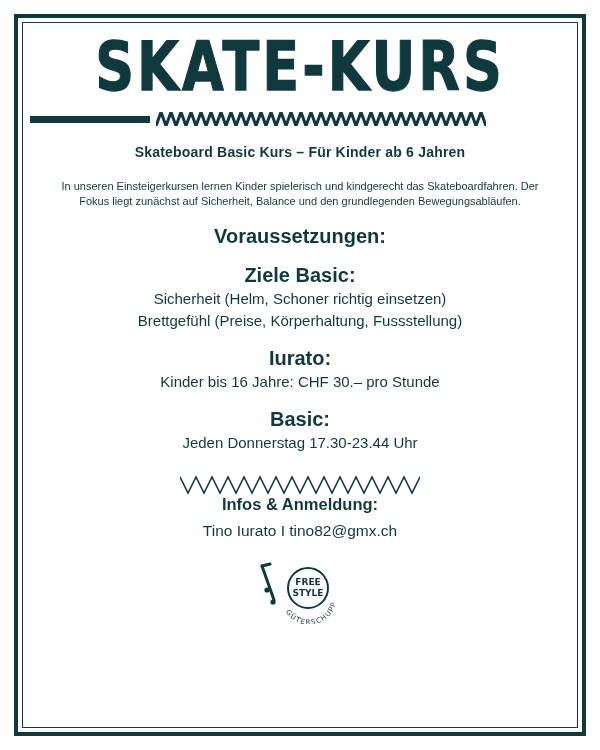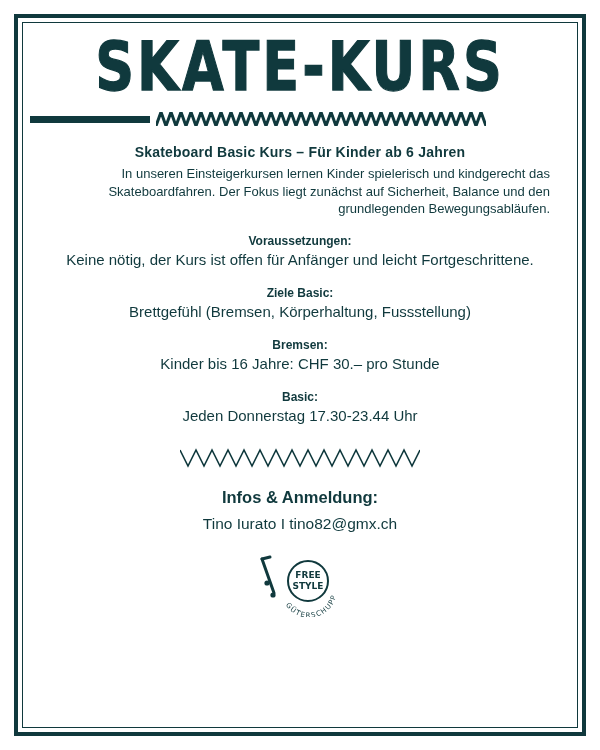--- a/index.html
+++ b/index.html
@@ -90,50 +90,50 @@
 
   
   .headline {
     margin-top: 18px;
     font-size: 14px;
     font-weight: bold;
     text-align: center;
     letter-spacing: .2px;
   }
   p.para {
-    margin: 5px 0 0 0;
-    font-size: 13px;
+    margin: 19px 0 0 0;
+    font-size: 11px;
     line-height: 1.35;
-    text-align: right;
+    text-align: center;
     max-width: 500px;
   }
   .section-title {
     margin-top: 16px;
-    font-size: 12px;
+    font-size: 20px;
     font-weight: bold;
     text-align: center;
   }
   .line {
     font-size: 15px;
     line-height: 1.4;
     text-align: center;
   }
   .list .line { margin-top: 1px; }
 
   
   .divider {
     margin-top: 22px;
     width: 240px;
     height: 20px;
   }
   .divider svg { display: block; }
 
   
   .footer-title {
-    margin-top: 20px;
+    margin-top: 0;
     font-size: 16.5px;
     font-weight: bold;
     text-align: center;
   }
   .footer-contact {
     margin-top: 8px;
     font-size: 15.5px;
     text-align: left;
   }
 
@@ -165,30 +165,28 @@
             <path d="M0 14 L5 0 L10 14 L15 0 L20 14 L25 0 L30 14 L35 0 L40 14 L45 0 L50 14 L55 0 L60 14 L65 0 L70 14 L75 0 L80 14 L85 0 L90 14 L95 0 L100 14 L105 0 L110 14 L115 0 L120 14 L125 0 L130 14 L135 0 L140 14 L145 0 L150 14 L155 0 L160 14 L165 0 L170 14 L175 0 L180 14 L185 0 L190 14 L195 0 L200 14 L205 0 L210 14 L215 0 L220 14 L225 0 L230 14 L235 0 L240 14 L245 0 L250 14 L255 0 L260 14 L265 0 L270 14 L275 0 L280 14 L285 0 L290 14 L295 0 L300 14 L305 0 L310 14 L315 0 L320 14 L325 0 L330 14" fill="none" stroke="#10393d" stroke-width="3"></path>
           </svg>
         </div>
       </div>
     </div>
 
     <div class="headline">Skateboard Basic Kurs – Für Kinder ab 6 Jahren</div>
     <p class="para">In unseren Einsteigerkursen lernen Kinder spielerisch und kindgerecht das Skateboardfahren. Der Fokus liegt zunächst auf Sicherheit, Balance und den grundlegenden Bewegungsabläufen.</p>
 
     <div class="section-title">Voraussetzungen:</div>
-    <div class="list">
-      <div class="line">Keine nötig, der Kurs ist offen für Anfänger und leicht Fortgeschrittene.</div>
-    </div>
 
     <div class="section-title">Ziele Basic:</div>
     <div class="list">
-      <div class="line">Brettgefühl (Bremsen, Körperhaltung, Fussstellung)</div>
-    </div>
-
-    <div class="section-title">Bremsen:</div>
+      <div class="line">Sicherheit (Helm, Schoner richtig einsetzen)</div>
+      <div class="line">Brettgefühl (Preise, Körperhaltung, Fussstellung)</div>
+    </div>
+
+    <div class="section-title">Iurato:</div>
     <div class="list">
       <div class="line">Kinder bis 16 Jahre: CHF 30.– pro Stunde</div>
     </div>
 
     <div class="section-title">Basic:</div>
     <div class="list">
       <div class="line">Jeden Donnerstag  17.30-23.44 Uhr</div>
     </div>
 
     <div class="divider">

